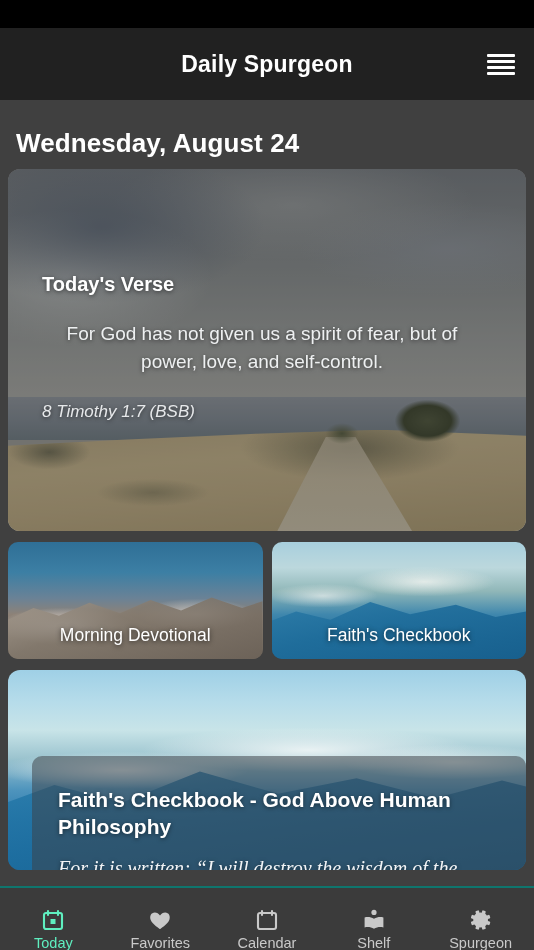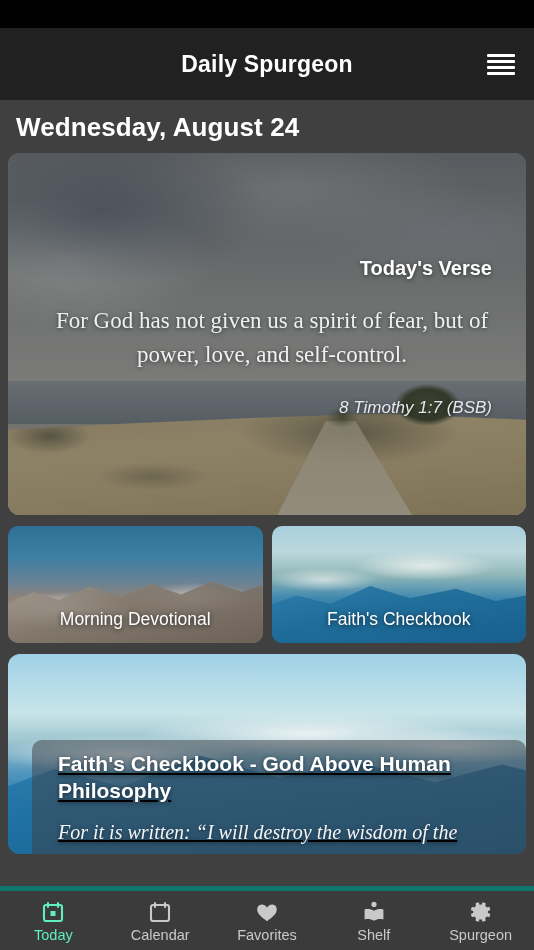--- a/index.html
+++ b/index.html
@@ -26,21 +26,21 @@
     position:absolute; right:16px; top:50%; transform:translateY(-50%);
     width:34px; height:30px; display:flex; flex-direction:column;
     justify-content:center; gap:3px; padding:0 3px; cursor:pointer;
   }
   .menu-btn span { display:block; height:3px; background:#ffffff; border-radius:1px; }
 
   
   .content { flex:1 1 auto; overflow:hidden; padding:0 8px; position:relative; }
   .date-heading {
     color:#ffffff; font-size:26px; font-weight:bold;
-    padding:12px 4px 10px 8px; letter-spacing:.1px;
+    padding:28px 4px 10px 8px; letter-spacing:.1px;
   }
 
   
   .hero-card {
     position:relative; width:100%; height:362px; border-radius:12px;
     overflow:hidden; background:#6a6a66;
   }
   .hero-sky {
     position:absolute; inset:0;
     background:
@@ -72,26 +72,26 @@
     position:absolute; left:73%; top:62%; width:16%; height:16%;
     background:radial-gradient(ellipse 52% 48% at 50% 48%, #4e5438 0%, #3c4229 55%, rgba(48,52,34,0) 76%);
   }
   .hero-tree2 {
     position:absolute; left:60%; top:69%; width:9%; height:8%;
     background:radial-gradient(ellipse 50% 50% at 50% 50%, #555a3c 0%, rgba(66,70,46,0) 72%);
   }
   .hero-scrim { position:absolute; inset:0; background:rgba(36,38,40,.34); }
   .hero-body {
     position:absolute; inset:0; display:flex; flex-direction:column;
-    align-items:flex-end; justify-content:flex-start; padding:104px 34px 0;
+    align-items:flex-start; justify-content:flex-start; padding:104px 34px 0;
     text-shadow:0 1px 4px rgba(0,0,0,.55);
   }
   .verse-label { color:#ffffff; font-size:20px; font-weight:bold; margin-bottom:24px; }
   .verse-text {
-    color:#eef0f1; font-family:Liberation Serif, serif; font-size:23px;
+    color:#eef0f1; font-family:Liberation Sans, sans-serif; font-size:19px;
     line-height:1.48; text-align:center; max-width:440px;
   }
   .verse-ref {
     color:#e6e8ea; font-size:17px; font-style:italic; margin-top:26px; text-align:center;
   }
 
   
   .tile-row { display:flex; gap:9px; margin-top:11px; }
   .tile {
     position:relative; flex:1 1 0; height:117px; border-radius:10px;
@@ -174,38 +174,37 @@
   }
   .feature-img::after {
     content:""; position:absolute; left:-4%; right:-4%; top:44%; bottom:0;
     background:linear-gradient(170deg, #2b7fae 0%, #1d6ea0 48%, #155f8e 100%);
     clip-path:polygon(0 46%, 12% 24%, 24% 40%, 38% 12%, 52% 32%, 66% 18%, 80% 36%, 92% 20%, 100% 30%, 100% 100%, 0 100%);
     opacity:.9;
   }
   .feature-overlay {
     position:absolute; left:24px; right:0; top:86px; bottom:0;
     background:rgba(62,66,70,.52); border-radius:10px 10px 0 0;
-    padding:10px 26px 0;
-    text-decoration:underline;
+    padding:30px 26px 0;
   }
   .feature-title {
     color:#ffffff; font-size:21px; font-weight:bold; line-height:1.3;
     text-shadow:0 1px 4px rgba(0,0,0,.5);
   }
   .feature-excerpt {
     color:#f2f4f6; font-family:"Liberation Serif", serif; font-style:italic;
     font-size:20px; line-height:1.35; margin-top:14px;
     text-shadow:0 1px 4px rgba(0,0,0,.5);
   }
 
   
   .bottom-nav {
     flex:0 0 auto; height:64px; background:#3b3b3b;
-    display:flex; align-items:center; justify-content:space-around;
-    border-top:5px solid #0f766e; z-index:5;
+    display:flex; align-items:flex-end; justify-content:space-around;
+    border-top:2px solid #0f766e; z-index:5;
   }
   .nav-item {
     display:flex; flex-direction:column; align-items:center; gap:4px;
     flex:1 1 0; cursor:pointer; padding-top:2px;
   }
   .nav-icon { width:24px; height:24px; display:block; }
   .nav-label { font-size:14.5px; color:#c9c9c9; line-height:1; }
   .nav-item.active .nav-label { color:#5fefc0; }
   .nav-item.active .nav-icon { color:#5fefc0; }
   .nav-item:not(.active) .nav-icon { color:#c9c9c9; }
@@ -276,32 +275,32 @@
     <div class="nav-item active">
       <svg class="nav-icon" viewBox="0 0 24 24" fill="none" stroke="currentColor" stroke-width="2.1">
         <rect x="3" y="5" width="18" height="16" rx="2"></rect>
         <path d="M7 3v4M17 3v4" stroke-linecap="round"></path>
         <rect x="9.5" y="11" width="5" height="5" fill="currentColor" stroke="none"></rect>
       </svg>
       <span class="nav-label">Today</span>
     </div>
 
     <div class="nav-item">
+      <svg class="nav-icon" viewBox="0 0 24 24" fill="currentColor">
+        <path d="M12 21s-7.5-4.8-9.3-9.1C1.2 8.3 3.2 4.6 6.8 4.6c2.2 0 3.8 1.2 5.2 3 1.4-1.8 3-3 5.2-3 3.6 0 5.6 3.7 4.1 7.3C19.5 16.2 12 21 12 21z"></path>
+      </svg>
+      <span class="nav-label">Favorites</span>
+    </div>
+
+    <div class="nav-item">
       <svg class="nav-icon" viewBox="0 0 24 24" fill="none" stroke="currentColor" stroke-width="2.1">
         <rect x="3" y="5" width="18" height="16" rx="2"></rect>
         <path d="M7 3v4M17 3v4" stroke-linecap="round"></path>
       </svg>
       <span class="nav-label">Calendar</span>
-    </div>
-
-    <div class="nav-item">
-      <svg class="nav-icon" viewBox="0 0 24 24" fill="currentColor">
-        <path d="M12 21s-7.5-4.8-9.3-9.1C1.2 8.3 3.2 4.6 6.8 4.6c2.2 0 3.8 1.2 5.2 3 1.4-1.8 3-3 5.2-3 3.6 0 5.6 3.7 4.1 7.3C19.5 16.2 12 21 12 21z"></path>
-      </svg>
-      <span class="nav-label">Favorites</span>
     </div>
 
     <div class="nav-item">
       <svg class="nav-icon" viewBox="0 0 24 24" fill="currentColor">
         <circle cx="12" cy="4.4" r="2.6"></circle>
         <path d="M2.6 9.4c2.9-.9 6.3-.6 9.4 1.3v10c-3.1-1.9-6.5-2.2-9.4-1.3V9.4z"></path>
         <path d="M21.4 9.4c-2.9-.9-6.3-.6-9.4 1.3v10c3.1-1.9 6.5-2.2 9.4-1.3V9.4z"></path>
       </svg>
       <span class="nav-label">Shelf</span>
     </div>

